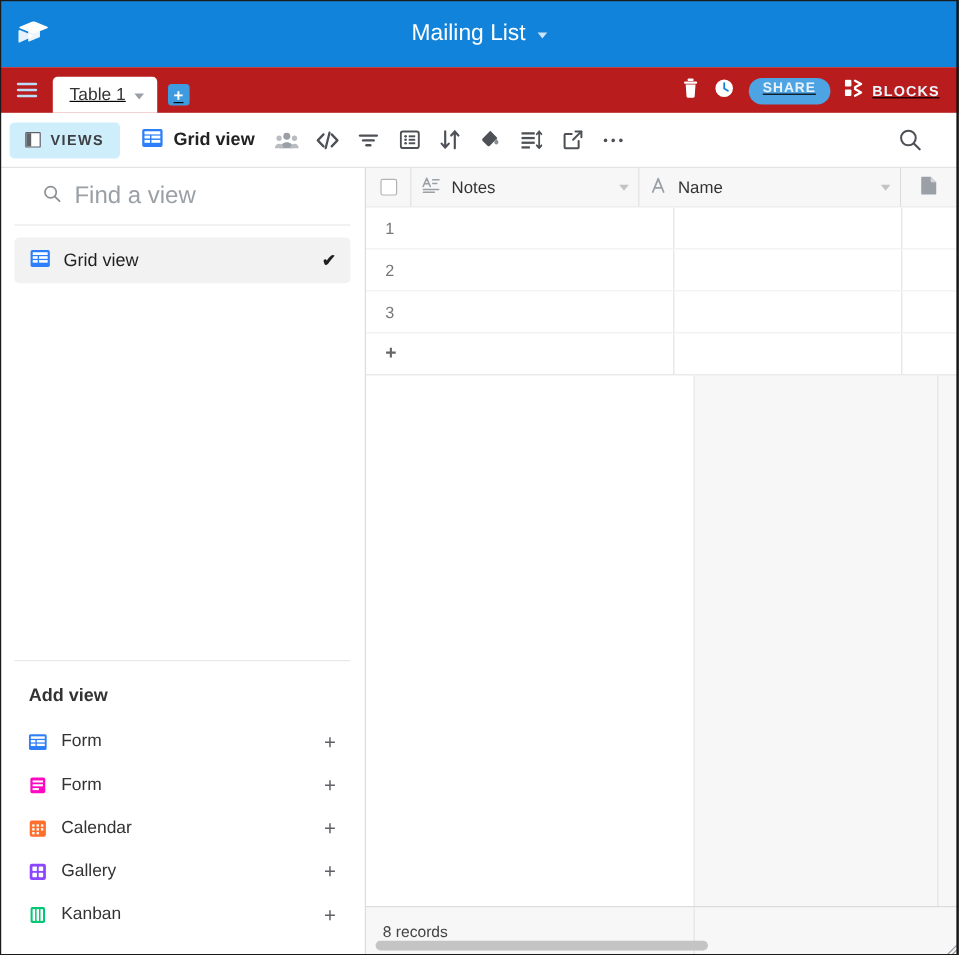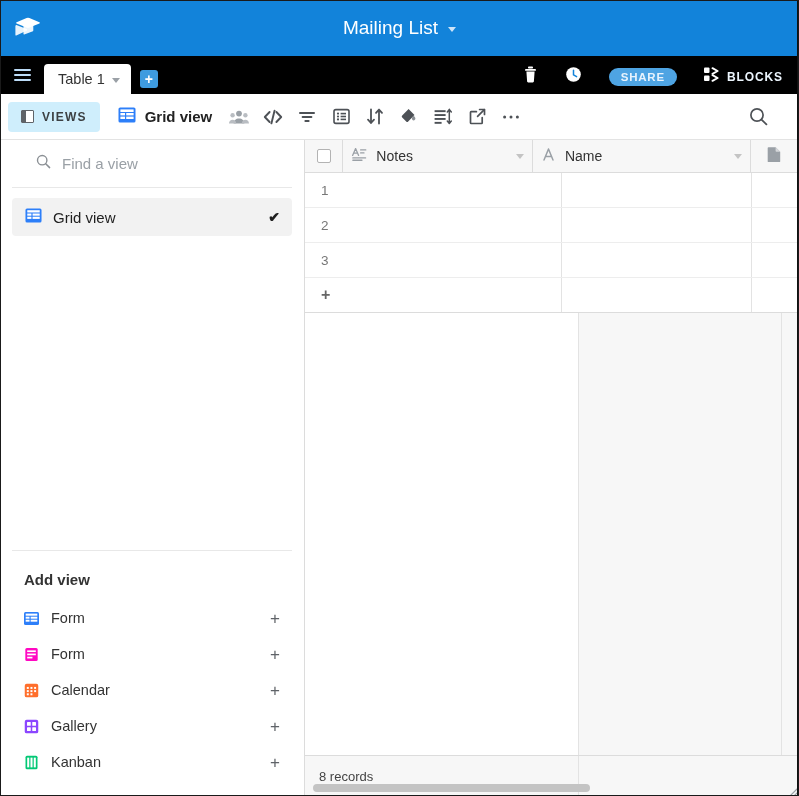--- a/index.html
+++ b/index.html
@@ -75,24 +75,25 @@
   }
   .avatar .body {
     width: 17px; height: 10px; border-radius: 9px 9px 0 0; background: #fff;
     margin-bottom: 0;
   }
   .avatar-inner { position: relative; display:flex; align-items:flex-end; justify-content:center; width:30px; height:30px;}
 
   
   .tabbar {
     height: 38px;
-    background: #000000;
+    background: #b91c1c;
     display: flex; align-items: flex-end;
     flex: 0 0 38px;
     position: relative;
+    text-decoration: underline;
   }
   .hamburger {
     width: 44px; height: 38px;
     display: flex; flex-direction: column; align-items: center; justify-content: center;
     gap: 3px;
   }
   .hamburger span { display:block; width: 17px; height: 2px; background: #bcdcf7; border-radius:1px;}
   .tab {
     background: #fff;
     height: 30px;
@@ -106,21 +107,21 @@
   .tab .caret-down { border-top-color: #9aa0a6; }
   .tab-add {
     width: 18px; height: 18px;
     background: #3e9bdf;
     border-radius: 3px;
     margin: 0 0 6px 9px;
     display: flex; align-items: center; justify-content: center;
     color: #fff; font-size: 14px; line-height: 1; font-weight: 700;
   }
   .tabbar-right {
-    margin-left: auto; display: flex; align-items: center; gap: 27px;
+    margin-left: auto; display: flex; gap: 12px;
     padding: 0 16px 7px 0;
   }
   .share-pill {
     background: #4ea4e3;
     color: #e8f3fd;
     font-size: 11.5px; font-weight: 700; letter-spacing: 0.8px;
     padding: 3px 12px; border-radius: 11px;
   }
   .blocks-label { color: #ecf5fd; font-size: 12px; letter-spacing: 0.9px; font-weight: 600; }
   .blocks-wrap { display: flex; align-items: center; gap: 6px; }
@@ -173,21 +174,21 @@
     flex: 0 0 305px;
   }
   .find-view {
     display: flex; align-items: center; gap: 11px;
     height: 48px;
     padding: 0 16px 0 24px;
     border-bottom: 1px solid #e8e8e8;
     margin: 0 12px;
   }
   .find-view-input {
-    border: none; outline: none; font-size: 15px; color: #9aa0a6;
+    border: none; outline: none; font-size: 20px; color: #9aa0a6;
     font-family: "Liberation Sans", sans-serif;
     background: transparent; width: 100%;
   }
   .find-view-input::placeholder { color: #9aa0a6; }
   .view-list { padding: 10px 12px 0 12px; }
   .view-item {
     display: flex; align-items: center; gap: 11px;
     height: 38px; padding: 0 12px 0 13px;
     border-radius: 4px;
     background: #f2f2f2;

